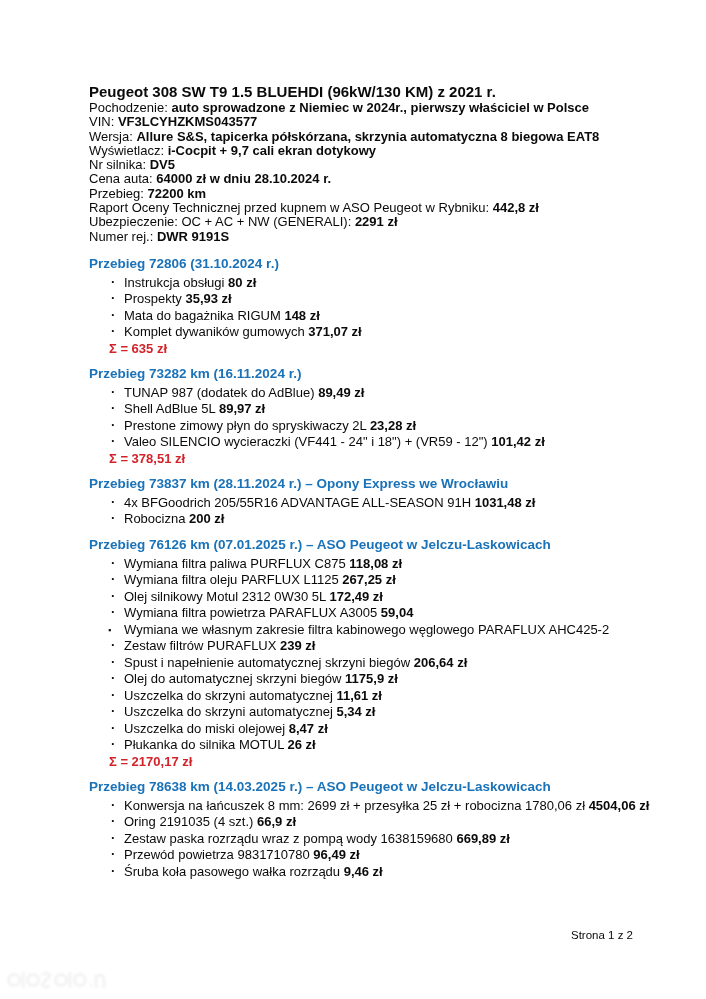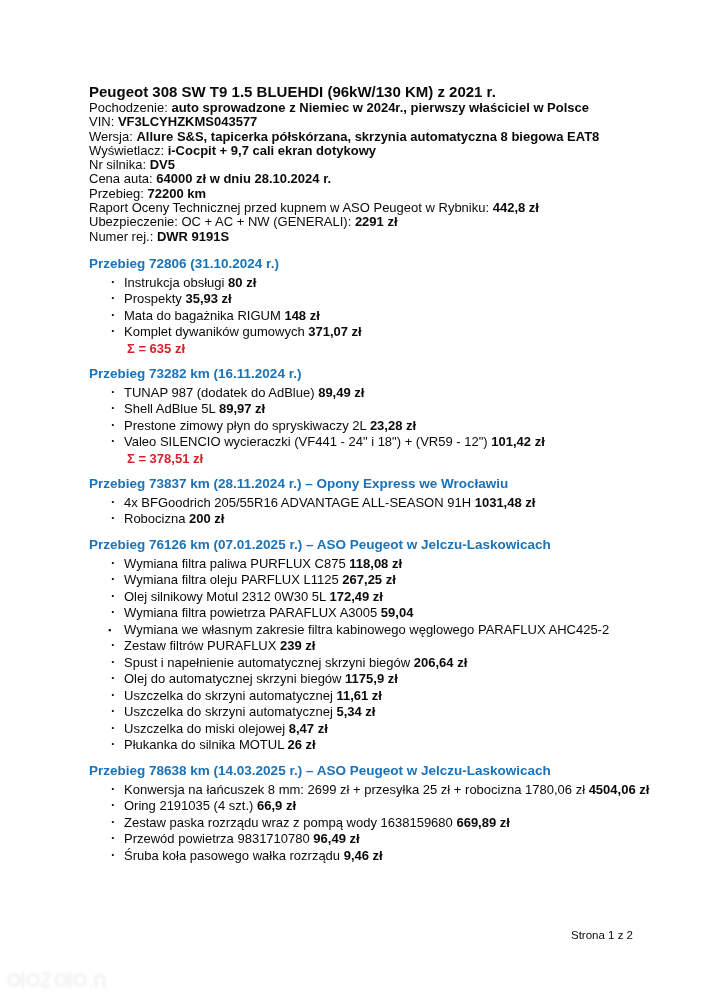--- a/index.html
+++ b/index.html
@@ -22,21 +22,21 @@
   .item-list{list-style:none;margin:0;padding:0;}
   .service-item{
     position:relative;padding-left:35px;font-size:13px;line-height:14.5px;
     margin-bottom:2px;white-space:nowrap;
   }
   .bullet{position:absolute;color:#0a0a0a;}
   .bullet.dot{left:22px;top:-1px;font-weight:700;}
   .bullet.sq{left:19px;top:0px;font-size:9px;}
   .item-price{font-weight:700;}
   .section-total{
-    margin:0 0 0 38px;color:var(--total-red,#d3222a);
+    margin:0 0 0 20px;color:var(--total-red,#d3222a);
     font-weight:700;font-size:13px;line-height:14px;margin-top:1px;
   }
   .footer{
     position:absolute;top:929px;right:79px;font-size:11.5px;line-height:13px;color:#0a0a0a;
   }
   .watermark{
     position:absolute;left:6px;top:967px;opacity:.6;filter:blur(0.8px);
   }
 </style>
 </head>
@@ -94,20 +94,21 @@
             <li class="service-item"><span class="bullet dot">·</span><span class="item-text">Wymiana filtra powietrza PARAFLUX A3005 </span><span class="item-price">59,04</span></li>
             <li class="service-item"><span class="bullet sq">▪</span><span class="item-text">Wymiana we własnym zakresie filtra kabinowego węglowego PARAFLUX AHC425-2</span></li>
             <li class="service-item"><span class="bullet dot">·</span><span class="item-text">Zestaw filtrów PURAFLUX </span><span class="item-price">239 zł</span></li>
             <li class="service-item"><span class="bullet dot">·</span><span class="item-text">Spust i napełnienie automatycznej skrzyni biegów </span><span class="item-price">206,64 zł</span></li>
             <li class="service-item"><span class="bullet dot">·</span><span class="item-text">Olej do automatycznej skrzyni biegów </span><span class="item-price">1175,9 zł</span></li>
             <li class="service-item"><span class="bullet dot">·</span><span class="item-text">Uszczelka do skrzyni automatycznej </span><span class="item-price">11,61 zł</span></li>
             <li class="service-item"><span class="bullet dot">·</span><span class="item-text">Uszczelka do skrzyni automatycznej </span><span class="item-price">5,34 zł</span></li>
             <li class="service-item"><span class="bullet dot">·</span><span class="item-text">Uszczelka do miski olejowej </span><span class="item-price">8,47 zł</span></li>
             <li class="service-item"><span class="bullet dot">·</span><span class="item-text">Płukanka do silnika MOTUL </span><span class="item-price">26 zł</span></li>
           </ul>
+          <div class="section-total">Σ = 2170,17 zł</div>
         </section>
         <section class="service-section">
           <div class="section-heading">Przebieg 78638 km (14.03.2025 r.) – ASO Peugeot w Jelczu-Laskowicach</div>
           <ul class="item-list">
             <li class="service-item"><span class="bullet dot">·</span><span class="item-text">Konwersja na łańcuszek 8 mm: 2699 zł + przesyłka 25 zł + robocizna 1780,06 zł </span><span class="item-price">4504,06 zł</span></li>
             <li class="service-item"><span class="bullet dot">·</span><span class="item-text">Oring 2191035 (4 szt.) </span><span class="item-price">66,9 zł</span></li>
             <li class="service-item"><span class="bullet dot">·</span><span class="item-text">Zestaw paska rozrządu wraz z pompą wody 1638159680 </span><span class="item-price">669,89 zł</span></li>
             <li class="service-item"><span class="bullet dot">·</span><span class="item-text">Przewód powietrza 9831710780 </span><span class="item-price">96,49 zł</span></li>
             <li class="service-item"><span class="bullet dot">·</span><span class="item-text">Śruba koła pasowego wałka rozrządu </span><span class="item-price">9,46 zł</span></li>
           </ul>

